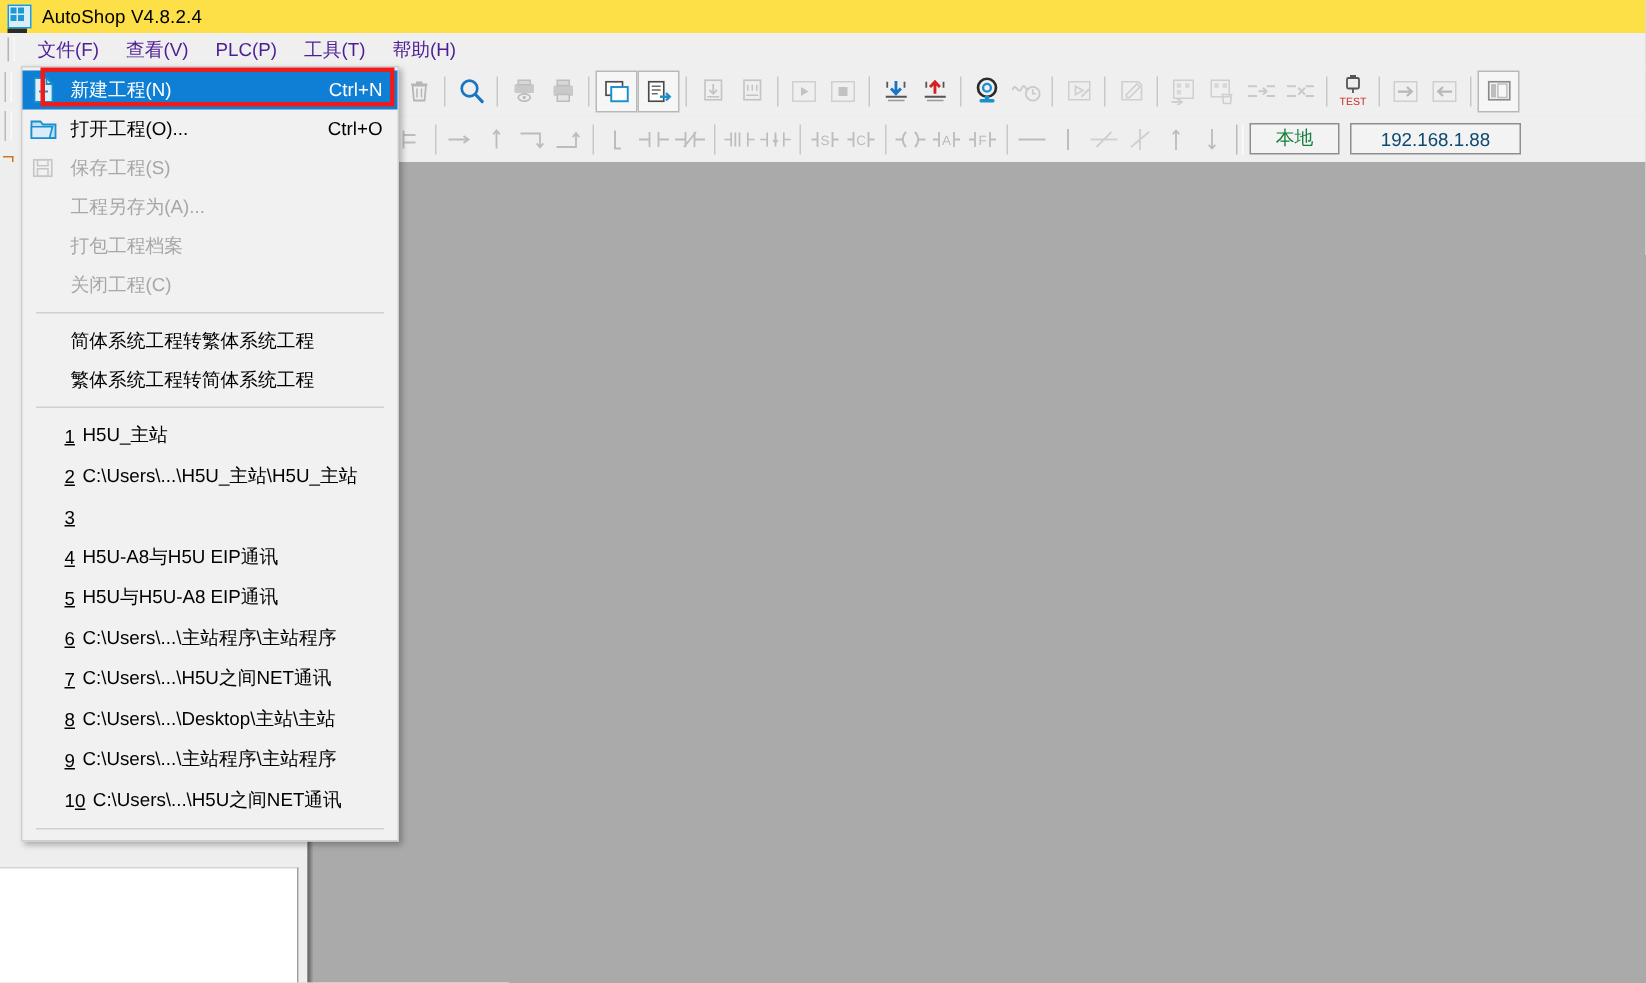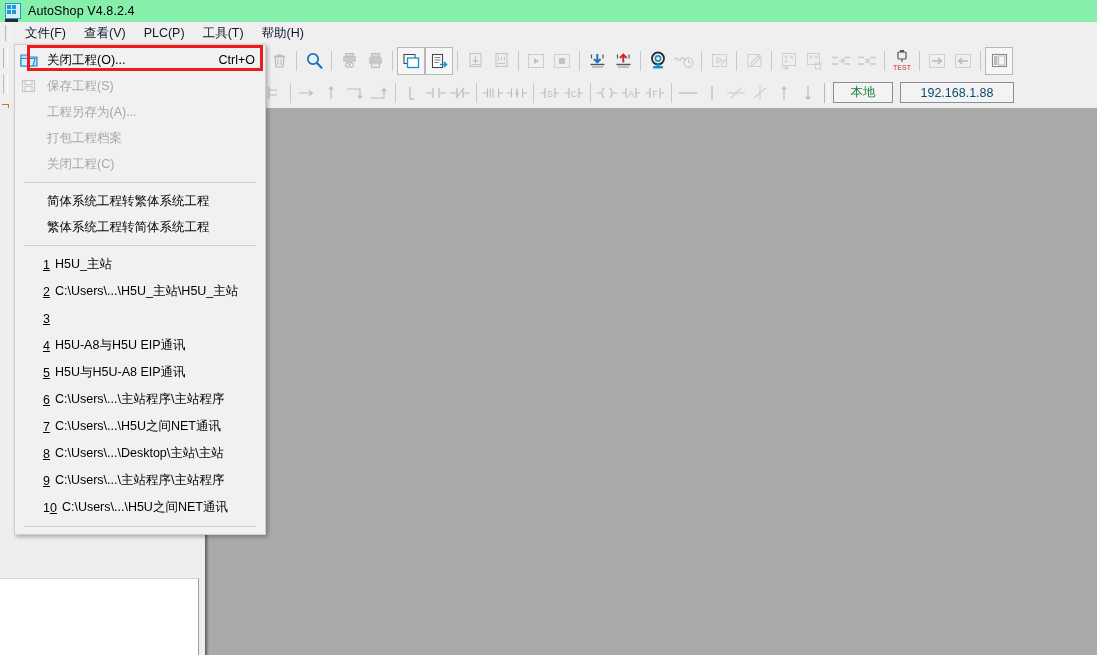--- a/index.html
+++ b/index.html
@@ -8,21 +8,21 @@
     background:#ffffff;
     font-family:"Liberation Sans","DejaVu Sans",sans-serif;
     font-size:12px;color:#000;
     -webkit-font-smoothing:antialiased;
   }
   .app{position:relative;width:1097px;height:655px;background:#efefef;}
 
   
   .titlebar{
     position:absolute;left:0;top:0;width:1097px;height:22px;
-    background:#86efac;display:flex;align-items:center;
+    background:#fde047;display:flex;align-items:center;
   }
   .app-icon{
     width:16px;height:16px;margin-left:5px;margin-right:7px;
     position:relative;flex:0 0 auto;
   }
   .app-icon .sq{position:absolute;background:#1d9ad6;}
   .app-icon .frame{left:0;top:0;width:16px;height:16px;border:1px solid #1d9ad6;box-sizing:border-box;background:#d9eef9;}
   .app-icon .b1{left:2px;top:2px;width:4px;height:4px;}
   .app-icon .b2{left:7px;top:2px;width:4px;height:4px;}
   .app-icon .b3{left:2px;top:7px;width:4px;height:4px;}
@@ -31,21 +31,21 @@
   .title-text{font-size:12.5px;color:#000;letter-spacing:.1px;}
 
   
   .menubar{
     position:absolute;left:0;top:22px;width:1097px;height:22px;
     background:#efefef;display:flex;align-items:center;
     border-bottom:1px solid #efefef;
   }
   .mb-grip{width:3px;height:16px;border-left:1px solid #b4b4b4;border-right:1px solid #f8f8f8;margin-left:5px;margin-right:6px;}
   .menu-item{
-    padding:2px 9px;font-size:12.5px;color:#0f172a;cursor:default;white-space:nowrap;
+    padding:2px 9px;font-size:12.5px;color:#4c1d95;cursor:default;white-space:nowrap;
   }
   .menu-item.open{background:transparent;}
 
   
   .toolbar{
     position:absolute;left:0;width:1097px;background:#efefef;
     display:flex;align-items:center;
   }
   .tb1{top:44px;height:33px;border-bottom:1px solid #e3e3e3;}
   .tb2{top:77px;height:31px;border-bottom:1px solid #a0a0a0;}
@@ -462,29 +462,40 @@
   </div>
   <div class="leftfrag2"></div>
 
   <div class="leftdock"></div>
   <div class="mdi"></div>
   <div class="mdi-shadowL"></div>
   <div class="leftpanel"></div>
 
   <div class="dropdown">
 
+    <div class="dd-row selected">
+      <span class="gutter">
+        <svg width="20" height="20" viewBox="0 0 20 20">
+            <path d="M4 2h8l4 4v12H4z" fill="#dff0fb" stroke="#1a8fd0" stroke-width="1.2"></path>
+            <path d="M12 2v4h4" fill="none" stroke="#1a8fd0" stroke-width="1.2"></path>
+            <path d="M10 8v6M7 11h6" stroke="#1a8fd0" stroke-width="1.3"></path>
+          </svg>
+      </span>
+      <span>新建工程(N)</span>
+      <span class="accel">Ctrl+N</span>
+    </div>
 
     <div class="dd-row">
       <span class="gutter">
         <svg width="20" height="20" viewBox="0 0 20 20">
             <path d="M2 5h6l1.6 2H18v9H2z" fill="#bfdff5" stroke="#1a8fd0" stroke-width="1.2"></path>
             <path d="M2 8.5h14l-2 7.5H2z" fill="#d8ecfa" stroke="#1a8fd0" stroke-width="1.1"></path>
           </svg>
       </span>
-      <span>关闭工程(O)...</span>
+      <span>打开工程(O)...</span>
       <span class="accel">Ctrl+O</span>
     </div>
 
     <div class="dd-row disabled">
       <span class="gutter">
         <svg width="20" height="20" viewBox="0 0 20 20">
             <rect x="3.5" y="4.5" width="12" height="11" fill="none" stroke="#c6c6c6" stroke-width="1.1"></rect>
             <rect x="6" y="4.5" width="7" height="4" fill="none" stroke="#c6c6c6" stroke-width="1"></rect>
             <rect x="6" y="10.5" width="7" height="5" fill="none" stroke="#c6c6c6" stroke-width="1"></rect>
           </svg>

